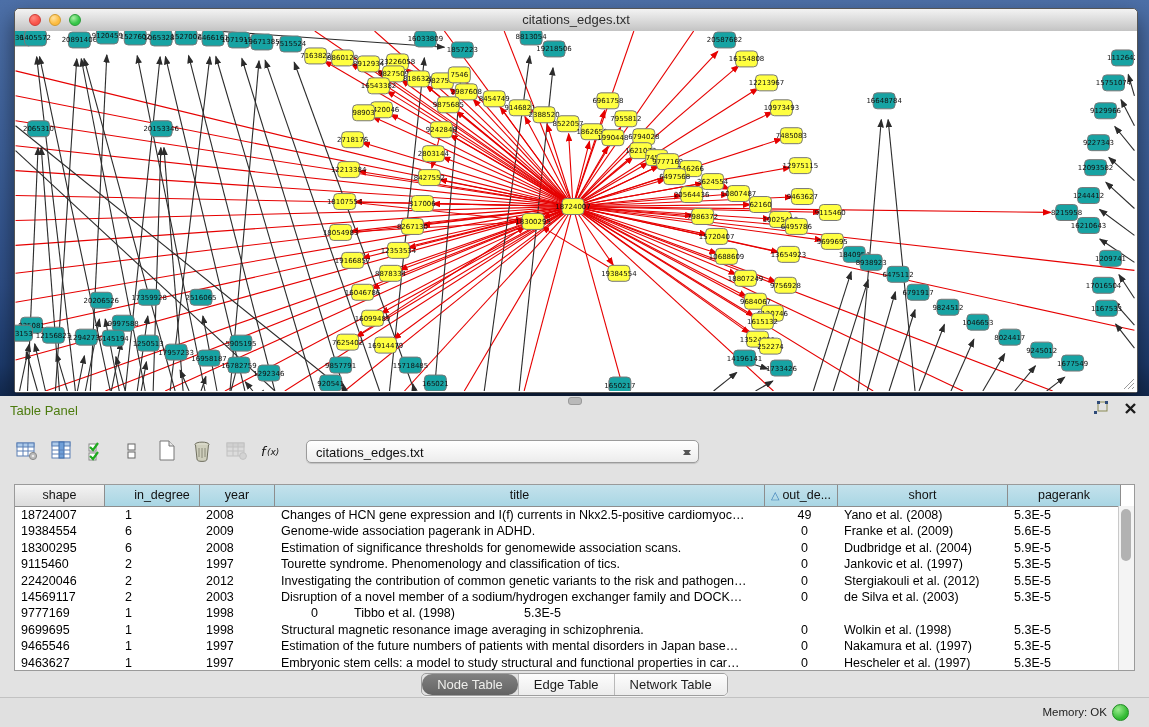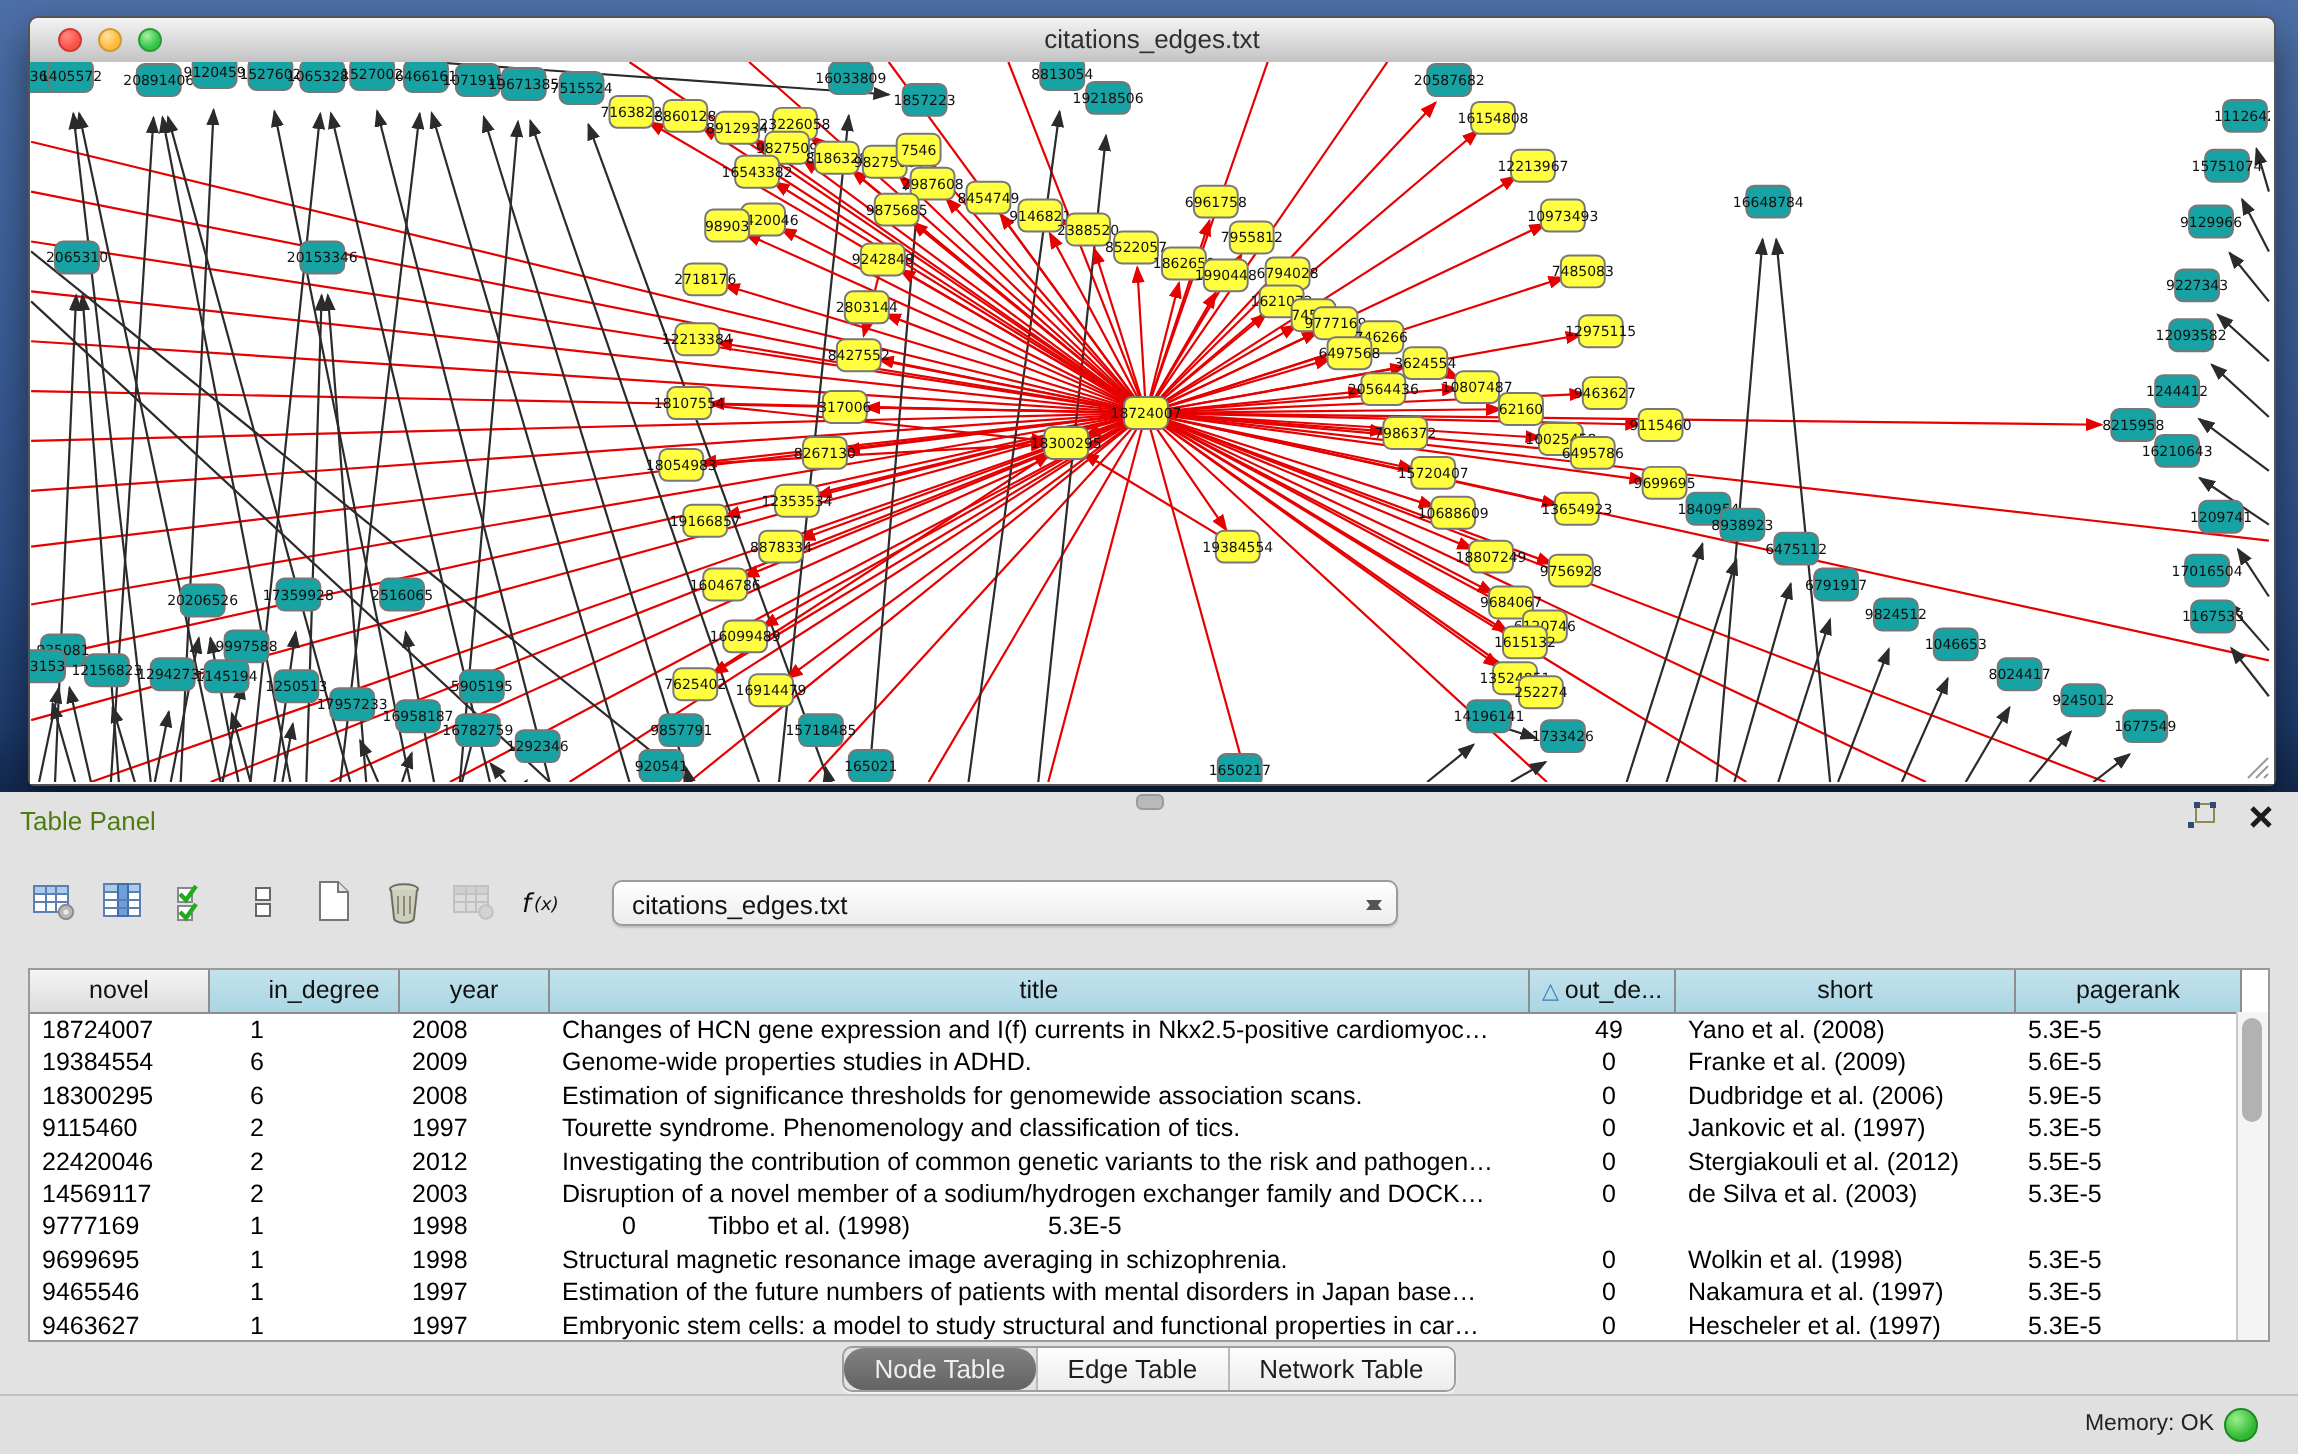--- a/index.html
+++ b/index.html
@@ -885,21 +885,21 @@
         </svg>
     </button>
     <div class="chooser">
       <span>citations_edges.txt</span>
       <span class="updown"></span>
     </div>
   </div>
 
   <div class="tablebox">
     <div class="thead" id="thead">
-        <div class="th c0 gray"><span>novel</span></div>
+        <div class="th c0 gray"><span>shape</span></div>
         <div class="th c1"><span>in_degree</span></div>
         <div class="th c2"><span>year</span></div>
         <div class="th c3"><span>title</span></div>
         <div class="th c4"><span class="sort">△</span><span>out_de...</span></div>
         <div class="th c5"><span>short</span></div>
         <div class="th c6"><span>pagerank</span></div>
       </div>
     <div id="tbody">
         <div class="tr">
           <div class="td c0">18724007</div>
@@ -907,32 +907,32 @@
           <div class="td c2">2008</div>
           <div class="td c3">Changes of HCN gene expression and I(f) currents in Nkx2.5-positive cardiomyoc…</div>
           <div class="td c4">49</div>
           <div class="td c5">Yano et al. (2008)</div>
           <div class="td c6">5.3E-5</div>
         </div>
         <div class="tr">
           <div class="td c0">19384554</div>
           <div class="td c1">6</div>
           <div class="td c2">2009</div>
-          <div class="td c3">Genome-wide properties studies in ADHD.</div>
+          <div class="td c3">Genome-wide association pagerank in ADHD.</div>
           <div class="td c4">0</div>
           <div class="td c5">Franke et al. (2009)</div>
           <div class="td c6">5.6E-5</div>
         </div>
         <div class="tr">
           <div class="td c0">18300295</div>
           <div class="td c1">6</div>
           <div class="td c2">2008</div>
           <div class="td c3">Estimation of significance thresholds for genomewide association scans.</div>
           <div class="td c4">0</div>
-          <div class="td c5">Dudbridge et al. (2006)</div>
+          <div class="td c5">Dudbridge et al. (2004)</div>
           <div class="td c6">5.9E-5</div>
         </div>
         <div class="tr">
           <div class="td c0">9115460</div>
           <div class="td c1">2</div>
           <div class="td c2">1997</div>
           <div class="td c3">Tourette syndrome. Phenomenology and classification of tics.</div>
           <div class="td c4">0</div>
           <div class="td c5">Jankovic et al. (1997)</div>
           <div class="td c6">5.3E-5</div>

